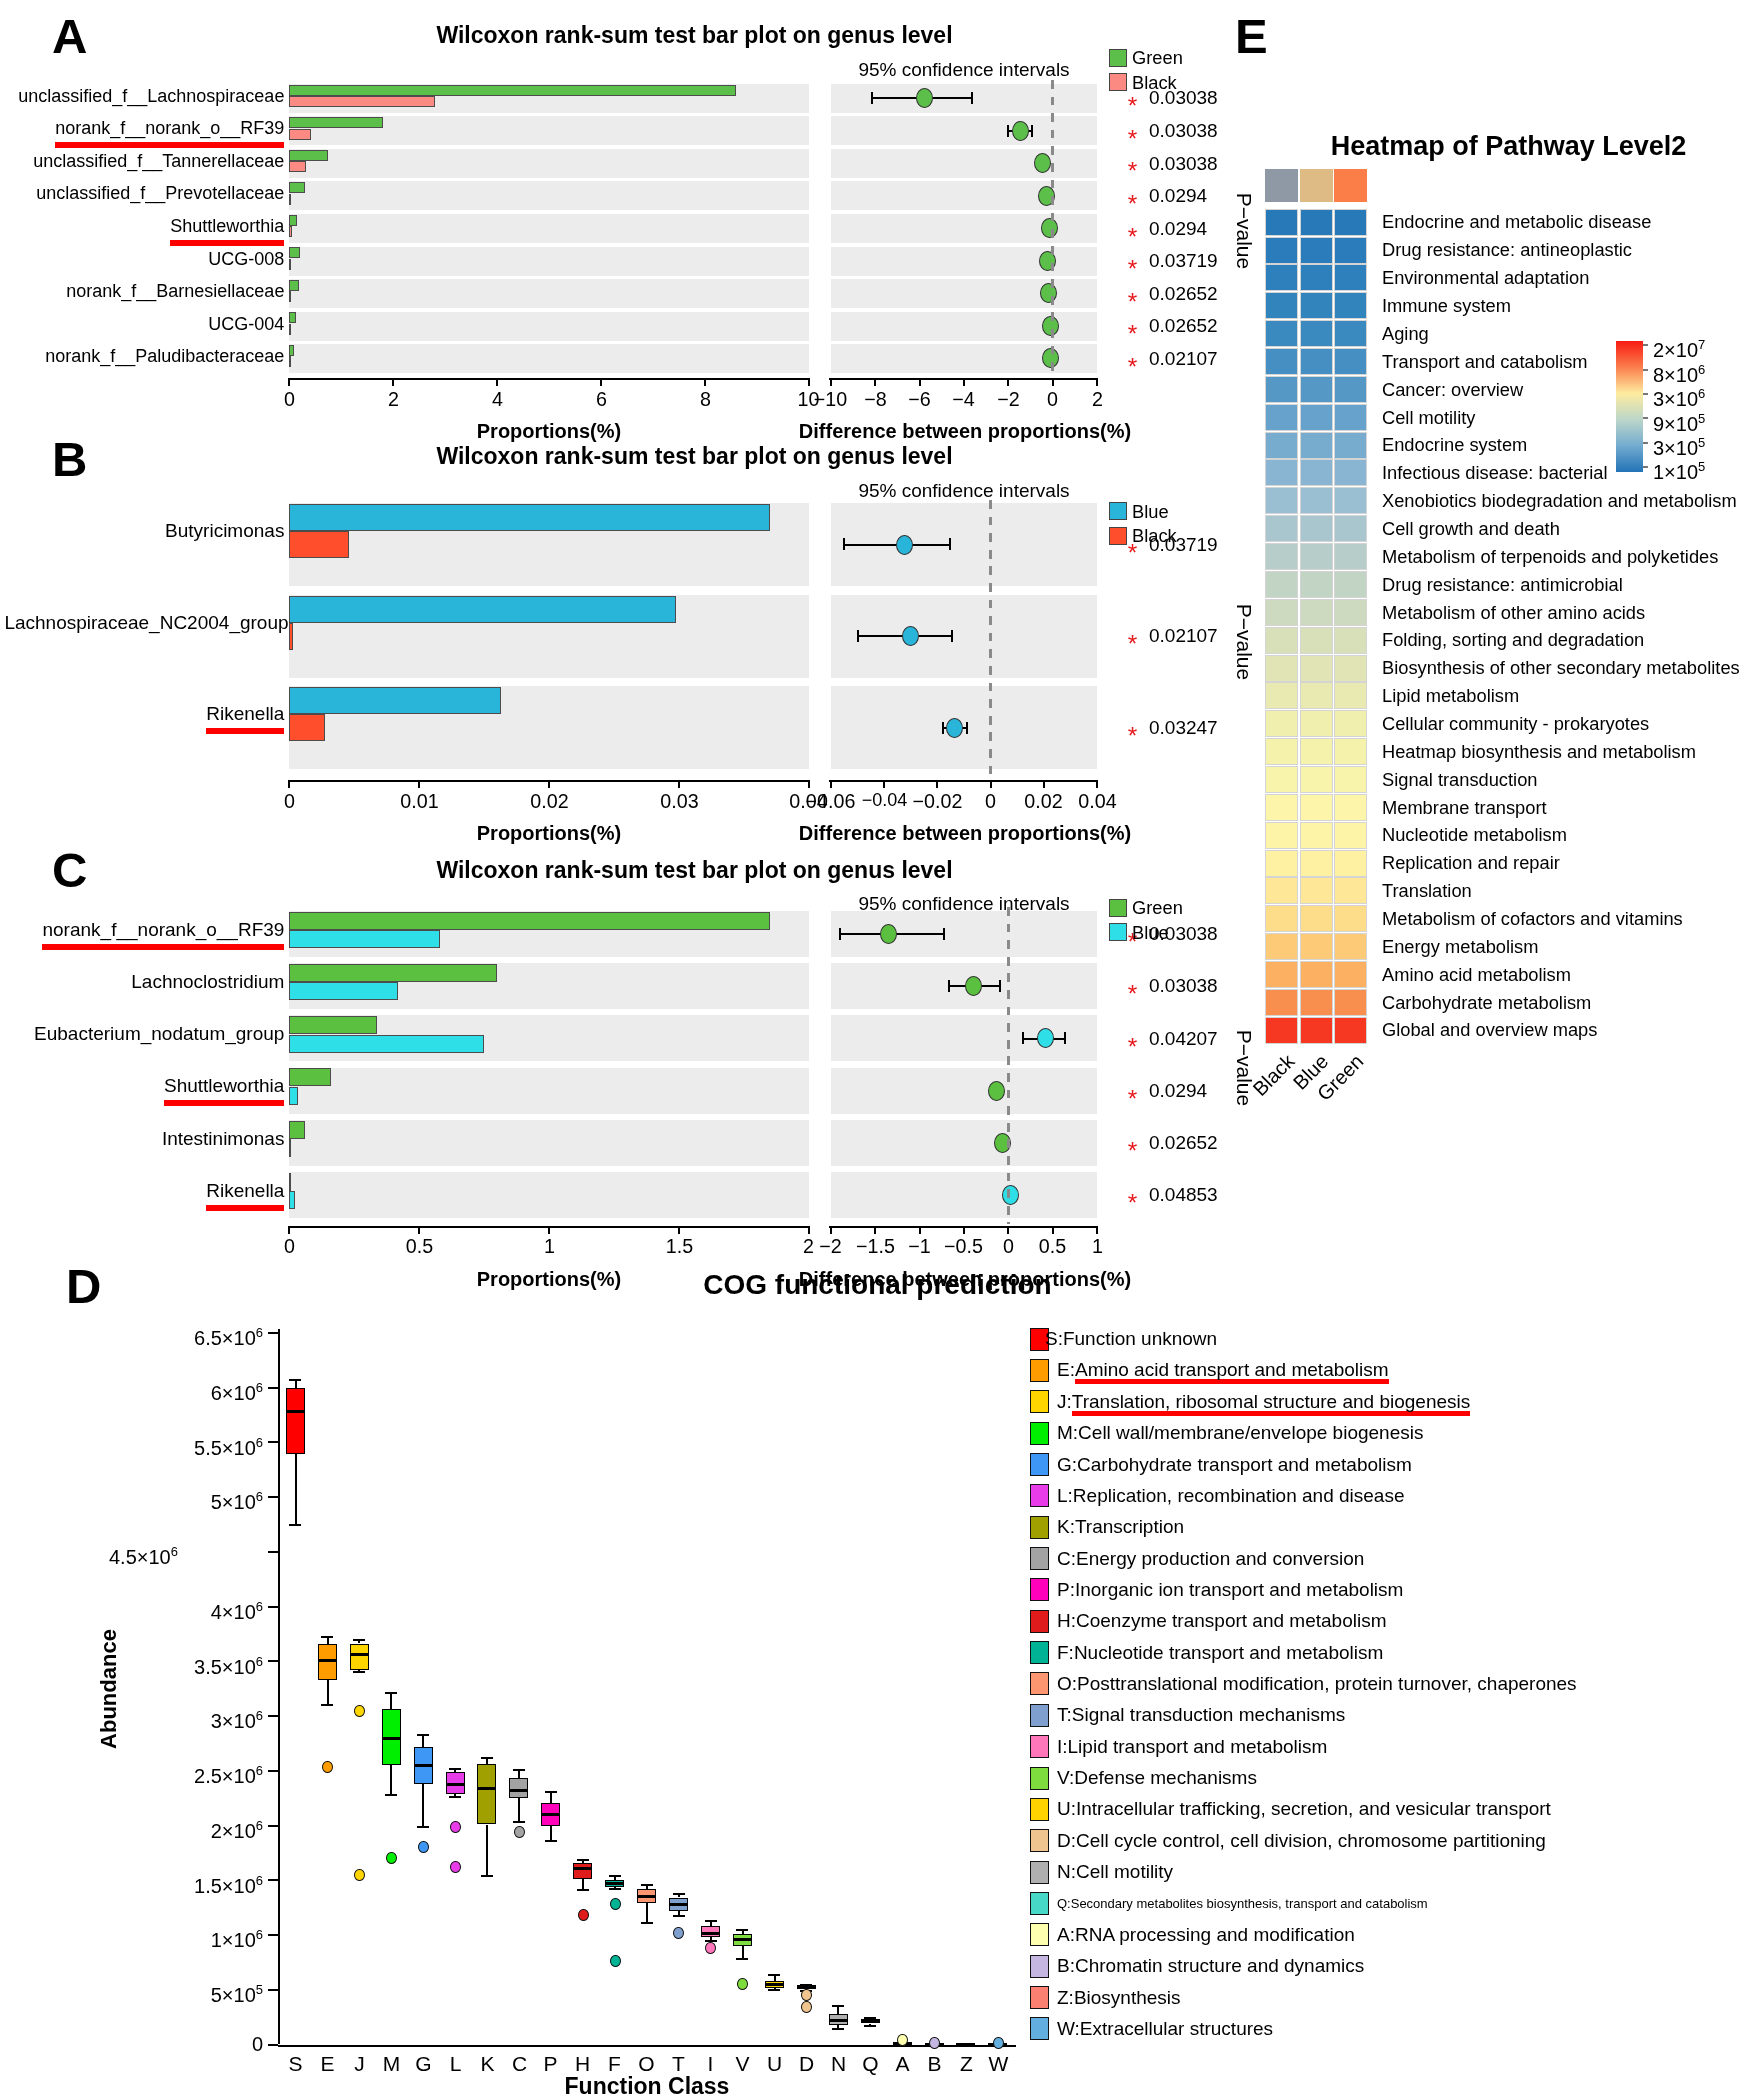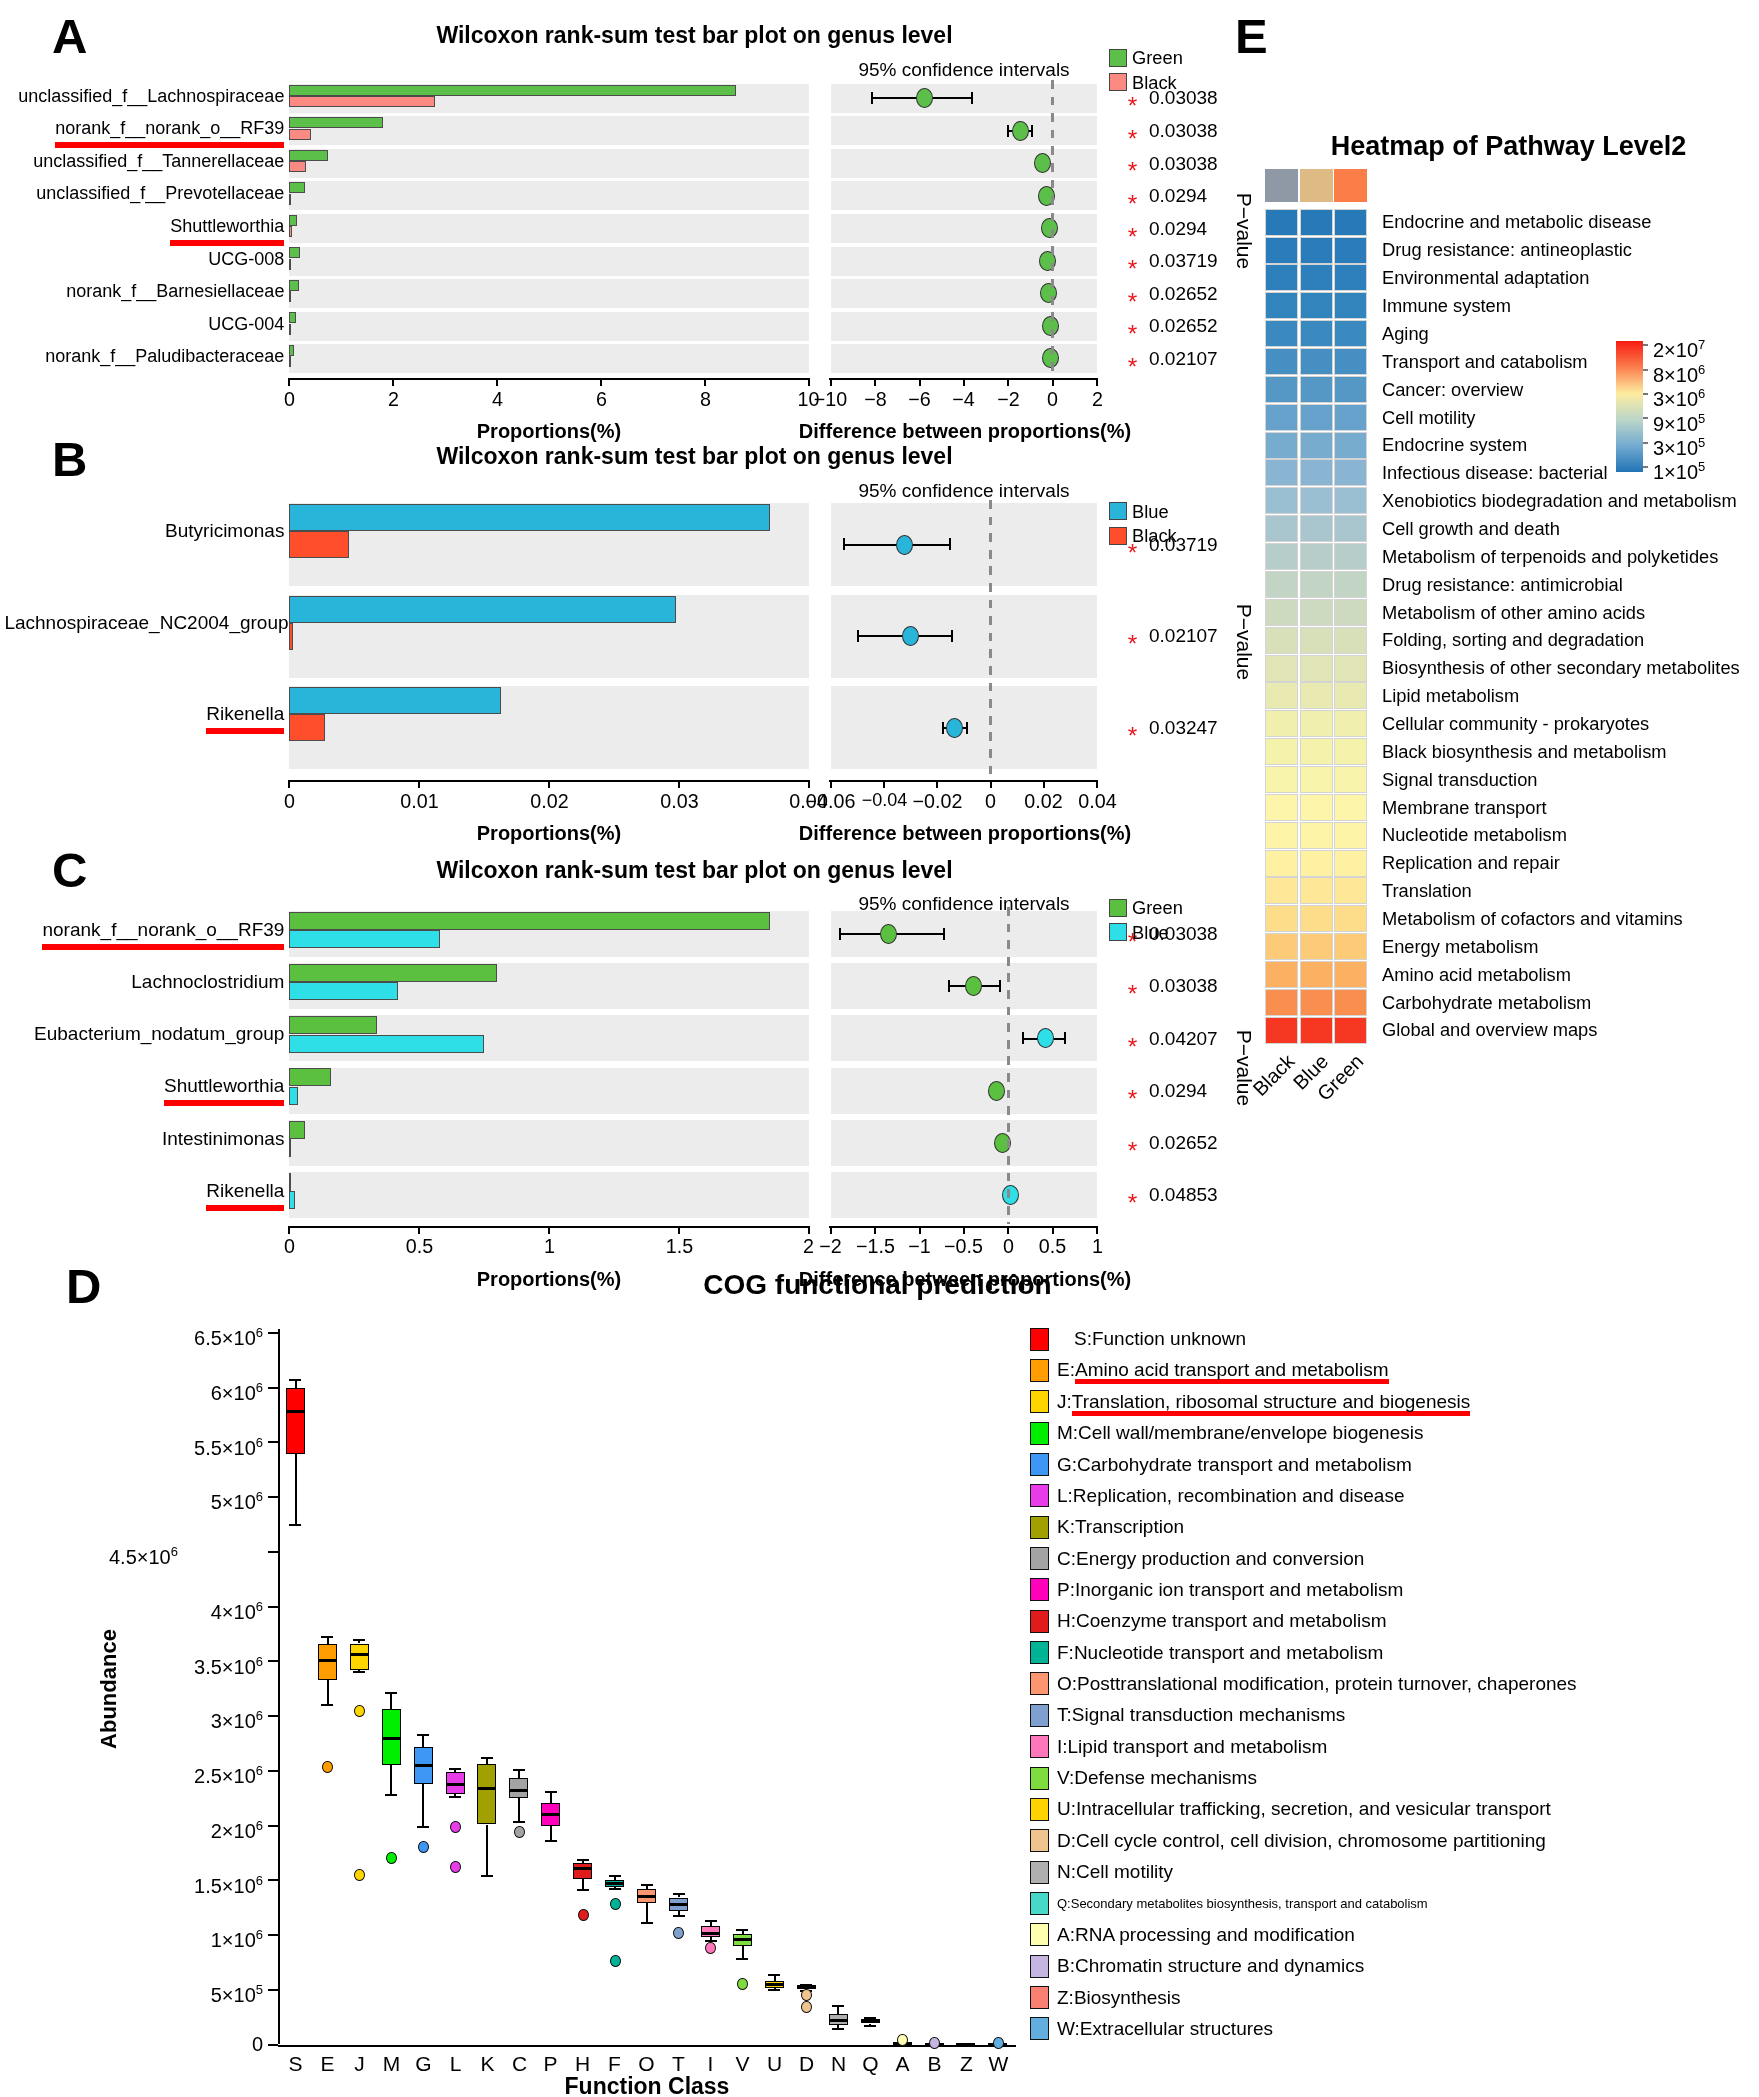--- a/index.html
+++ b/index.html
@@ -517,21 +517,21 @@
       <div style="position: absolute; white-space: nowrap; left: 949px; top: 2052px; width: 35px; text-align: center; font-size: 21px; font-weight: 500;">Z</div>
       <div style="position: absolute; white-space: nowrap; left: 997px; top: 2044px; width: 1.7px; height: 0.3px; background: rgb(0, 0, 0);"></div>
       <div style="position: absolute; white-space: nowrap; left: 997px; top: 2044px; width: 1.7px; height: 0.1px; background: rgb(0, 0, 0);"></div>
       <div style="position: absolute; white-space: nowrap; left: 992px; top: 2043px; width: 12.2px; height: 1.7px; background: rgb(0, 0, 0);"></div>
       <div style="position: absolute; white-space: nowrap; left: 992px; top: 2044px; width: 12.2px; height: 1.7px; background: rgb(0, 0, 0);"></div>
       <div style="position: absolute; white-space: nowrap; left: 988px; top: 2044px; width: 19px; height: 2.6px; background: rgb(98, 174, 222); border: 1.7px solid rgb(0, 0, 0); box-sizing: border-box;"></div>
       <div style="position: absolute; white-space: nowrap; left: 988px; top: 2043px; width: 19px; height: 3.1px; background: rgb(0, 0, 0);"></div>
       <div style="position: absolute; white-space: nowrap; left: 993px; top: 2037px; width: 10.5px; height: 12.2px; border-radius: 50%; background: rgb(98, 174, 222); border: 1.7px solid rgb(17, 17, 17); box-sizing: border-box;"></div>
       <div style="position: absolute; white-space: nowrap; left: 981px; top: 2052px; width: 35px; text-align: center; font-size: 21px; font-weight: 500;">W</div>
       <div style="position: absolute; white-space: nowrap; left: 1030px; top: 1328px; width: 19px; height: 23px; background: rgb(255, 0, 0); border: 1.7px solid rgb(17, 17, 17); box-sizing: border-box;"></div>
-      <div style="position: absolute; white-space: nowrap; left: 1074px; top: 1327px; height: 23.6px; line-height: 23.6px; font-size: 19px;">S:Function unknown</div>
+      <div style="position: absolute; white-space: nowrap; left: 1045px; top: 1327px; height: 23.6px; line-height: 23.6px; font-size: 19px;">S:Function unknown</div>
       <div style="position: absolute; white-space: nowrap; left: 1030px; top: 1359px; width: 19px; height: 23px; background: rgb(255, 157, 0); border: 1.7px solid rgb(17, 17, 17); box-sizing: border-box;"></div>
       <div style="position: absolute; white-space: nowrap; left: 1057px; top: 1358px; height: 23.6px; line-height: 23.6px; font-size: 19px;"><span>E:</span><span style="display: inline-block; border-bottom: 5.2px solid rgb(254, 0, 0); padding-bottom: 0.9px; line-height: 17.5px;">Amino acid transport and metabolism</span></div>
       <div style="position: absolute; white-space: nowrap; left: 1030px; top: 1390px; width: 19px; height: 23px; background: rgb(255, 213, 0); border: 1.7px solid rgb(17, 17, 17); box-sizing: border-box;"></div>
       <div style="position: absolute; white-space: nowrap; left: 1057px; top: 1390px; height: 23.6px; line-height: 23.6px; font-size: 19px;"><span>J:</span><span style="display: inline-block; border-bottom: 5.2px solid rgb(254, 0, 0); padding-bottom: 0.9px; line-height: 17.5px;">Translation, ribosomal structure and biogenesis</span></div>
       <div style="position: absolute; white-space: nowrap; left: 1030px; top: 1422px; width: 19px; height: 23px; background: rgb(0, 238, 0); border: 1.7px solid rgb(17, 17, 17); box-sizing: border-box;"></div>
       <div style="position: absolute; white-space: nowrap; left: 1057px; top: 1421px; height: 23.6px; line-height: 23.6px; font-size: 19px;">M:Cell wall/membrane/envelope biogenesis</div>
       <div style="position: absolute; white-space: nowrap; left: 1030px; top: 1453px; width: 19px; height: 23px; background: rgb(63, 151, 245); border: 1.7px solid rgb(17, 17, 17); box-sizing: border-box;"></div>
       <div style="position: absolute; white-space: nowrap; left: 1057px; top: 1453px; height: 23.6px; line-height: 23.6px; font-size: 19px;">G:Carbohydrate transport and metabolism</div>
       <div style="position: absolute; white-space: nowrap; left: 1030px; top: 1484px; width: 19px; height: 23px; background: rgb(232, 60, 232); border: 1.7px solid rgb(17, 17, 17); box-sizing: border-box;"></div>
       <div style="position: absolute; white-space: nowrap; left: 1057px; top: 1484px; height: 23.6px; line-height: 23.6px; font-size: 19px;">L:Replication, recombination and disease</div>
@@ -644,21 +644,21 @@
       <div style="position: absolute; white-space: nowrap; left: 1300px; top: 682px; width: 33px; height: 27px; background: rgb(233, 234, 178); border: 0.9px solid rgb(212, 212, 212); box-sizing: border-box;"></div>
       <div style="position: absolute; white-space: nowrap; left: 1334px; top: 682px; width: 33px; height: 27px; background: rgb(233, 234, 178); border: 0.9px solid rgb(212, 212, 212); box-sizing: border-box;"></div>
       <div style="position: absolute; white-space: nowrap; left: 1382px; top: 684px; height: 23.6px; line-height: 23.6px; font-size: 18.3px;">Lipid metabolism</div>
       <div style="position: absolute; white-space: nowrap; left: 1265px; top: 710px; width: 33px; height: 27px; background: rgb(240, 239, 174); border: 0.9px solid rgb(212, 212, 212); box-sizing: border-box;"></div>
       <div style="position: absolute; white-space: nowrap; left: 1300px; top: 710px; width: 33px; height: 27px; background: rgb(240, 239, 174); border: 0.9px solid rgb(212, 212, 212); box-sizing: border-box;"></div>
       <div style="position: absolute; white-space: nowrap; left: 1334px; top: 710px; width: 33px; height: 27px; background: rgb(240, 239, 174); border: 0.9px solid rgb(212, 212, 212); box-sizing: border-box;"></div>
       <div style="position: absolute; white-space: nowrap; left: 1382px; top: 712px; height: 23.6px; line-height: 23.6px; font-size: 18.3px;">Cellular community - prokaryotes</div>
       <div style="position: absolute; white-space: nowrap; left: 1265px; top: 738px; width: 33px; height: 27px; background: rgb(245, 242, 172); border: 0.9px solid rgb(212, 212, 212); box-sizing: border-box;"></div>
       <div style="position: absolute; white-space: nowrap; left: 1300px; top: 738px; width: 33px; height: 27px; background: rgb(245, 242, 172); border: 0.9px solid rgb(212, 212, 212); box-sizing: border-box;"></div>
       <div style="position: absolute; white-space: nowrap; left: 1334px; top: 738px; width: 33px; height: 27px; background: rgb(245, 242, 172); border: 0.9px solid rgb(212, 212, 212); box-sizing: border-box;"></div>
-      <div style="position: absolute; white-space: nowrap; left: 1382px; top: 740px; height: 23.6px; line-height: 23.6px; font-size: 18.3px;">Black biosynthesis and metabolism</div>
+      <div style="position: absolute; white-space: nowrap; left: 1382px; top: 740px; height: 23.6px; line-height: 23.6px; font-size: 18.3px;">Heatmap biosynthesis and metabolism</div>
       <div style="position: absolute; white-space: nowrap; left: 1265px; top: 766px; width: 33px; height: 27px; background: rgb(249, 244, 171); border: 0.9px solid rgb(212, 212, 212); box-sizing: border-box;"></div>
       <div style="position: absolute; white-space: nowrap; left: 1300px; top: 766px; width: 33px; height: 27px; background: rgb(249, 244, 171); border: 0.9px solid rgb(212, 212, 212); box-sizing: border-box;"></div>
       <div style="position: absolute; white-space: nowrap; left: 1334px; top: 766px; width: 33px; height: 27px; background: rgb(249, 244, 171); border: 0.9px solid rgb(212, 212, 212); box-sizing: border-box;"></div>
       <div style="position: absolute; white-space: nowrap; left: 1382px; top: 768px; height: 23.6px; line-height: 23.6px; font-size: 18.3px;">Signal transduction</div>
       <div style="position: absolute; white-space: nowrap; left: 1265px; top: 794px; width: 33px; height: 27px; background: rgb(252, 245, 170); border: 0.9px solid rgb(212, 212, 212); box-sizing: border-box;"></div>
       <div style="position: absolute; white-space: nowrap; left: 1300px; top: 794px; width: 33px; height: 27px; background: rgb(252, 245, 170); border: 0.9px solid rgb(212, 212, 212); box-sizing: border-box;"></div>
       <div style="position: absolute; white-space: nowrap; left: 1334px; top: 794px; width: 33px; height: 27px; background: rgb(252, 245, 170); border: 0.9px solid rgb(212, 212, 212); box-sizing: border-box;"></div>
       <div style="position: absolute; white-space: nowrap; left: 1382px; top: 796px; height: 23.6px; line-height: 23.6px; font-size: 18.3px;">Membrane transport</div>
       <div style="position: absolute; white-space: nowrap; left: 1265px; top: 822px; width: 33px; height: 27px; background: rgb(254, 244, 167); border: 0.9px solid rgb(212, 212, 212); box-sizing: border-box;"></div>
       <div style="position: absolute; white-space: nowrap; left: 1300px; top: 822px; width: 33px; height: 27px; background: rgb(254, 244, 167); border: 0.9px solid rgb(212, 212, 212); box-sizing: border-box;"></div>

